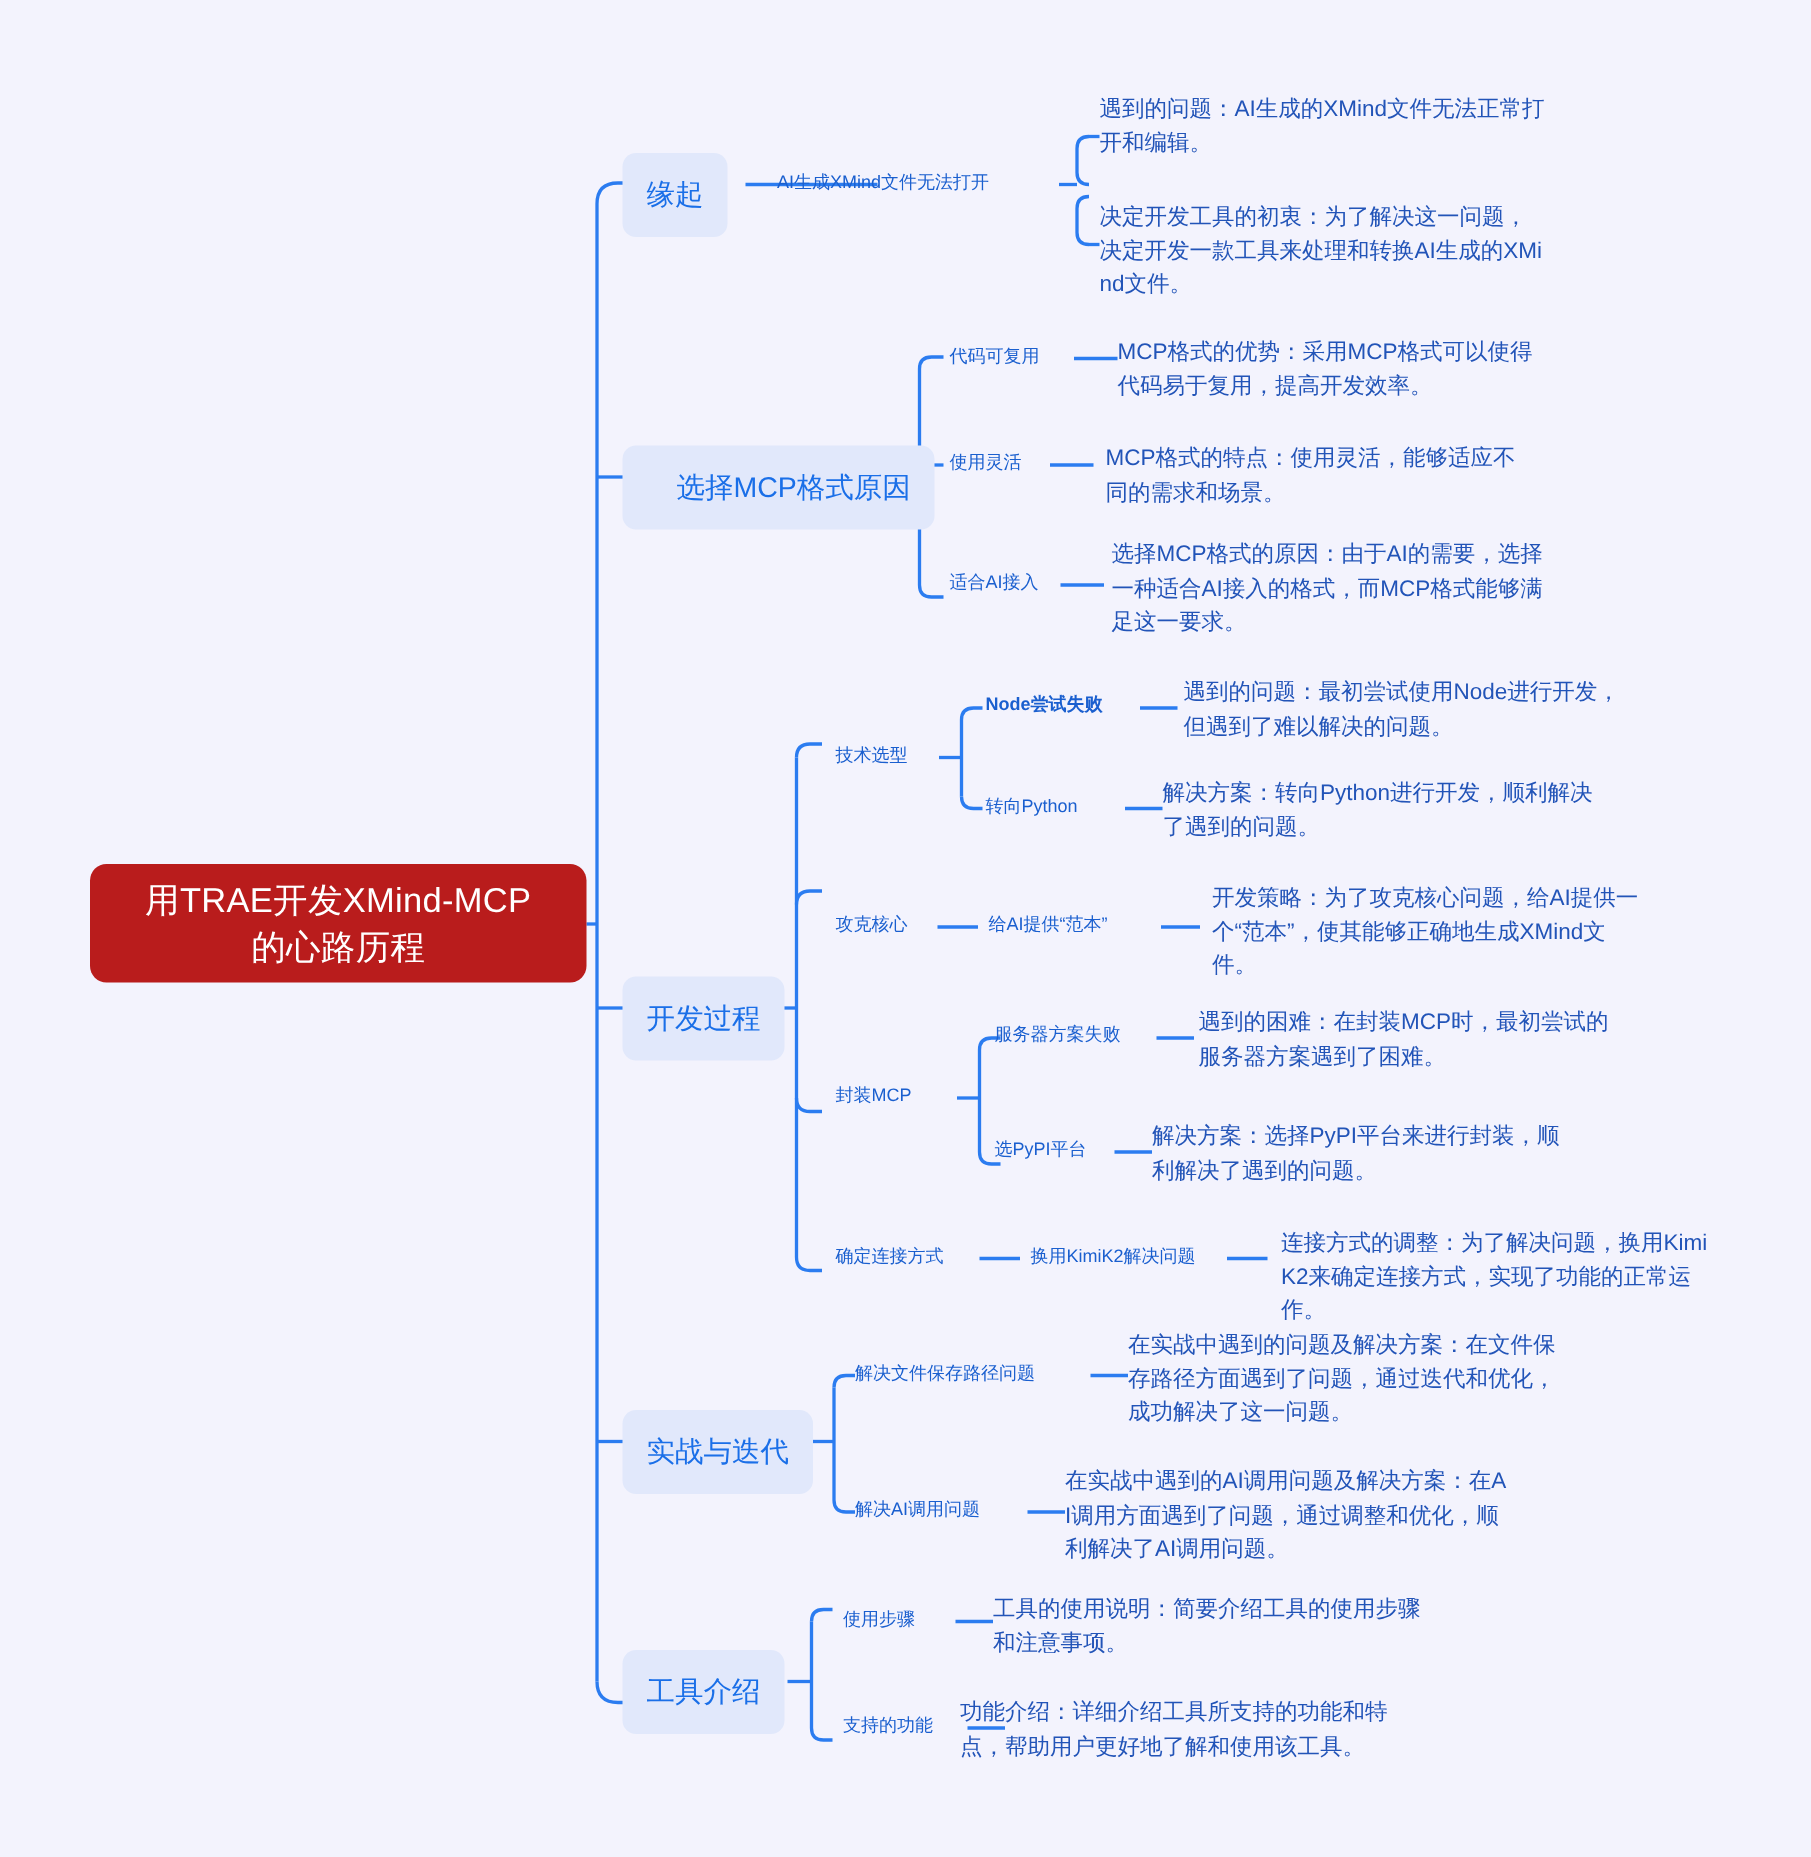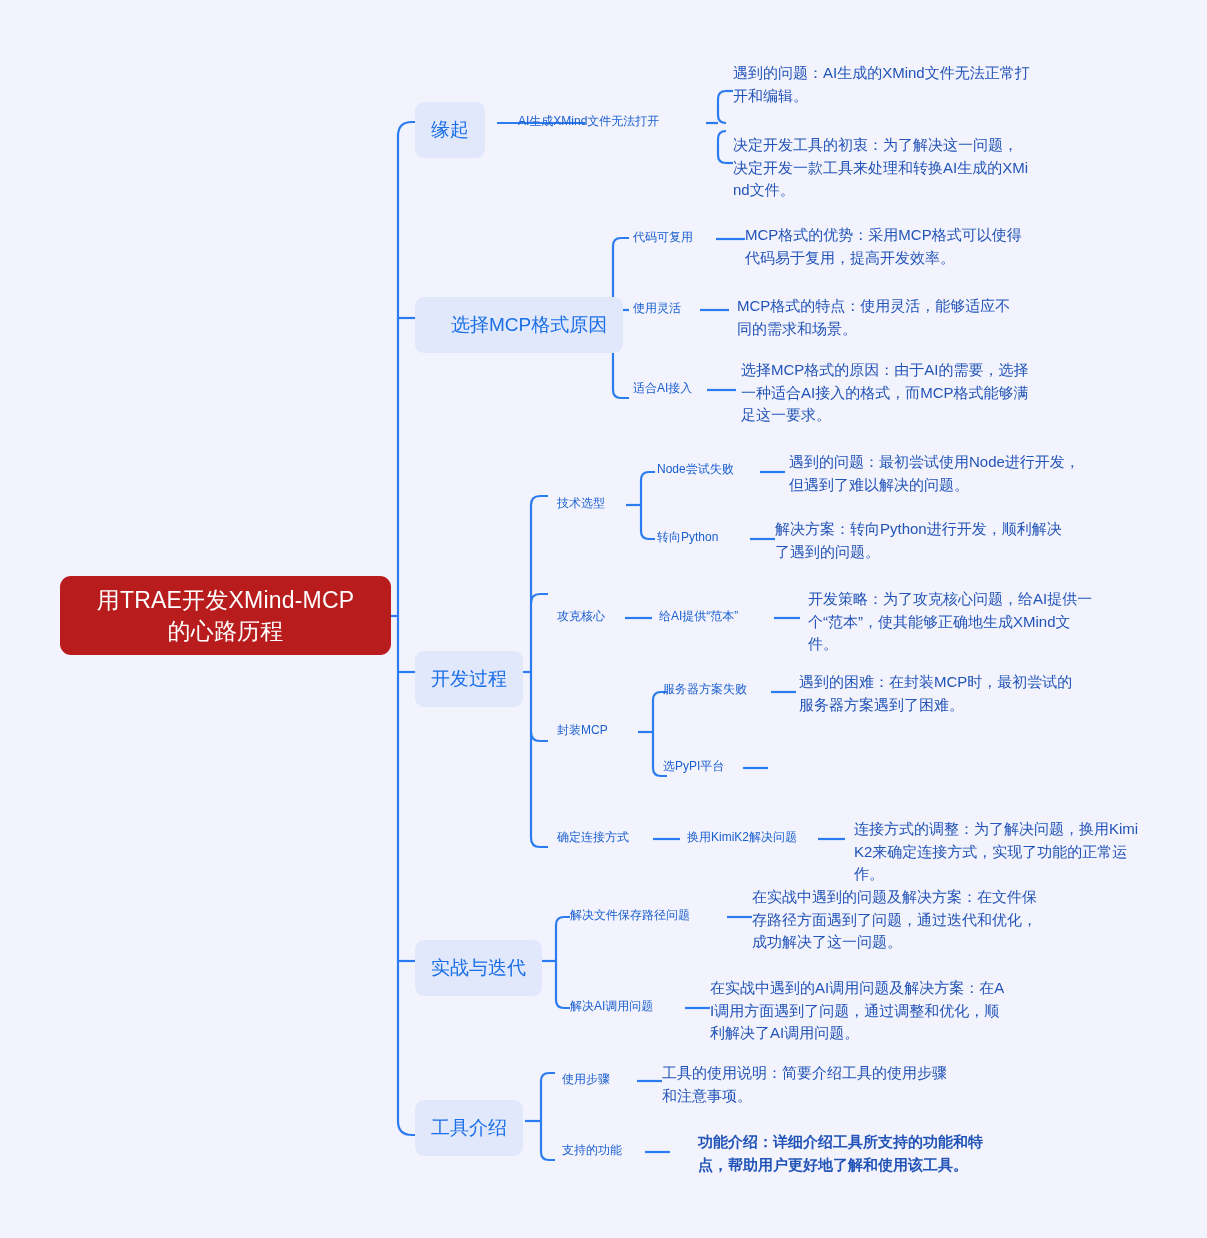--- a/index.html
+++ b/index.html
@@ -164,41 +164,42 @@
   <div class="l2" style="left:633px; top:230px;">代码可复用</div>
   <div class="l3" style="left:745px; top:224px; width:290px;">MCP格式的优势：采用MCP格式可以使得代码易于复用，提高开发效率。</div>
 
   <div class="l2" style="left:633px; top:301px;">使用灵活</div>
   <div class="l3" style="left:737px; top:295px; width:285px;">MCP格式的特点：使用灵活，能够适应不同的需求和场景。</div>
 
   <div class="l2" style="left:633px; top:381px;">适合AI接入</div>
   <div class="l3" style="left:741px; top:359px; width:290px;">选择MCP格式的原因：由于AI的需要，选择一种适合AI接入的格式，而MCP格式能够满足这一要求。</div>
 
   <div class="l2" style="left:557px; top:496px;">技术选型</div>
-  <div class="l2" style="left:657px; top:462px;">Node尝试失败</div>
+  <div class="l2" style="left:657px; top:462px;font-weight:bold;">Node尝试失败</div>
   <div class="l3" style="left:789px; top:451px; width:300px;">遇到的问题：最初尝试使用Node进行开发，但遇到了难以解决的问题。</div>
   <div class="l2" style="left:657px; top:530px;">转向Python</div>
   <div class="l3" style="left:775px; top:518px; width:290px;">解决方案：转向Python进行开发，顺利解决了遇到的问题。</div>
 
   <div class="l2" style="left:557px; top:609px;">攻克核心</div>
   <div class="l2" style="left:659px; top:609px;">给AI提供“范本”</div>
   <div class="l3" style="left:808px; top:588px; width:290px;">开发策略：为了攻克核心问题，给AI提供一个“范本”，使其能够正确地生成XMind文件。</div>
 
   <div class="l2" style="left:557px; top:723px;">封装MCP</div>
   <div class="l2" style="left:663px; top:682px;">服务器方案失败</div>
   <div class="l3" style="left:799px; top:671px; width:288px;">遇到的困难：在封装MCP时，最初尝试的服务器方案遇到了困难。</div>
   <div class="l2" style="left:663px; top:759px;">选PyPI平台</div>
+  <div class="l3" style="left:768px; top:747px; width:285px;">解决方案：选择PyPI平台来进行封装，顺利解决了遇到的问题。</div>
 
   <div class="l2" style="left:557px; top:830px;">确定连接方式</div>
   <div class="l2" style="left:687px; top:830px;">换用KimiK2解决问题</div>
   <div class="l3" style="left:854px; top:818px; width:292px;">连接方式的调整：为了解决问题，换用KimiK2来确定连接方式，实现了功能的正常运作。</div>
 
   <div class="l2" style="left:570px; top:908px;">解决文件保存路径问题</div>
   <div class="l3" style="left:752px; top:886px; width:296px;">在实战中遇到的问题及解决方案：在文件保存路径方面遇到了问题，通过迭代和优化，成功解决了这一问题。</div>
   <div class="l2" style="left:570px; top:999px;">解决AI调用问题</div>
   <div class="l3" style="left:710px; top:977px; width:296px;">在实战中遇到的AI调用问题及解决方案：在AI调用方面遇到了问题，通过调整和优化，顺利解决了AI调用问题。</div>
 
   <div class="l2" style="left:562px; top:1072px;">使用步骤</div>
   <div class="l3" style="left:662px; top:1062px; width:290px;">工具的使用说明：简要介绍工具的使用步骤和注意事项。</div>
   <div class="l2" style="left:562px; top:1143px;">支持的功能</div>
-  <div class="l3" style="left:698px; top:1131px; width:288px;font-weight:bold;">功能介绍：详细介绍工具所支持的功能和特点，帮助用户更好地了解和使用该工具。</div>
+  <div class="l3" style="left:640px; top:1131px; width:288px;">功能介绍：详细介绍工具所支持的功能和特点，帮助用户更好地了解和使用该工具。</div>
 
 </div>
 
 </body></html>

